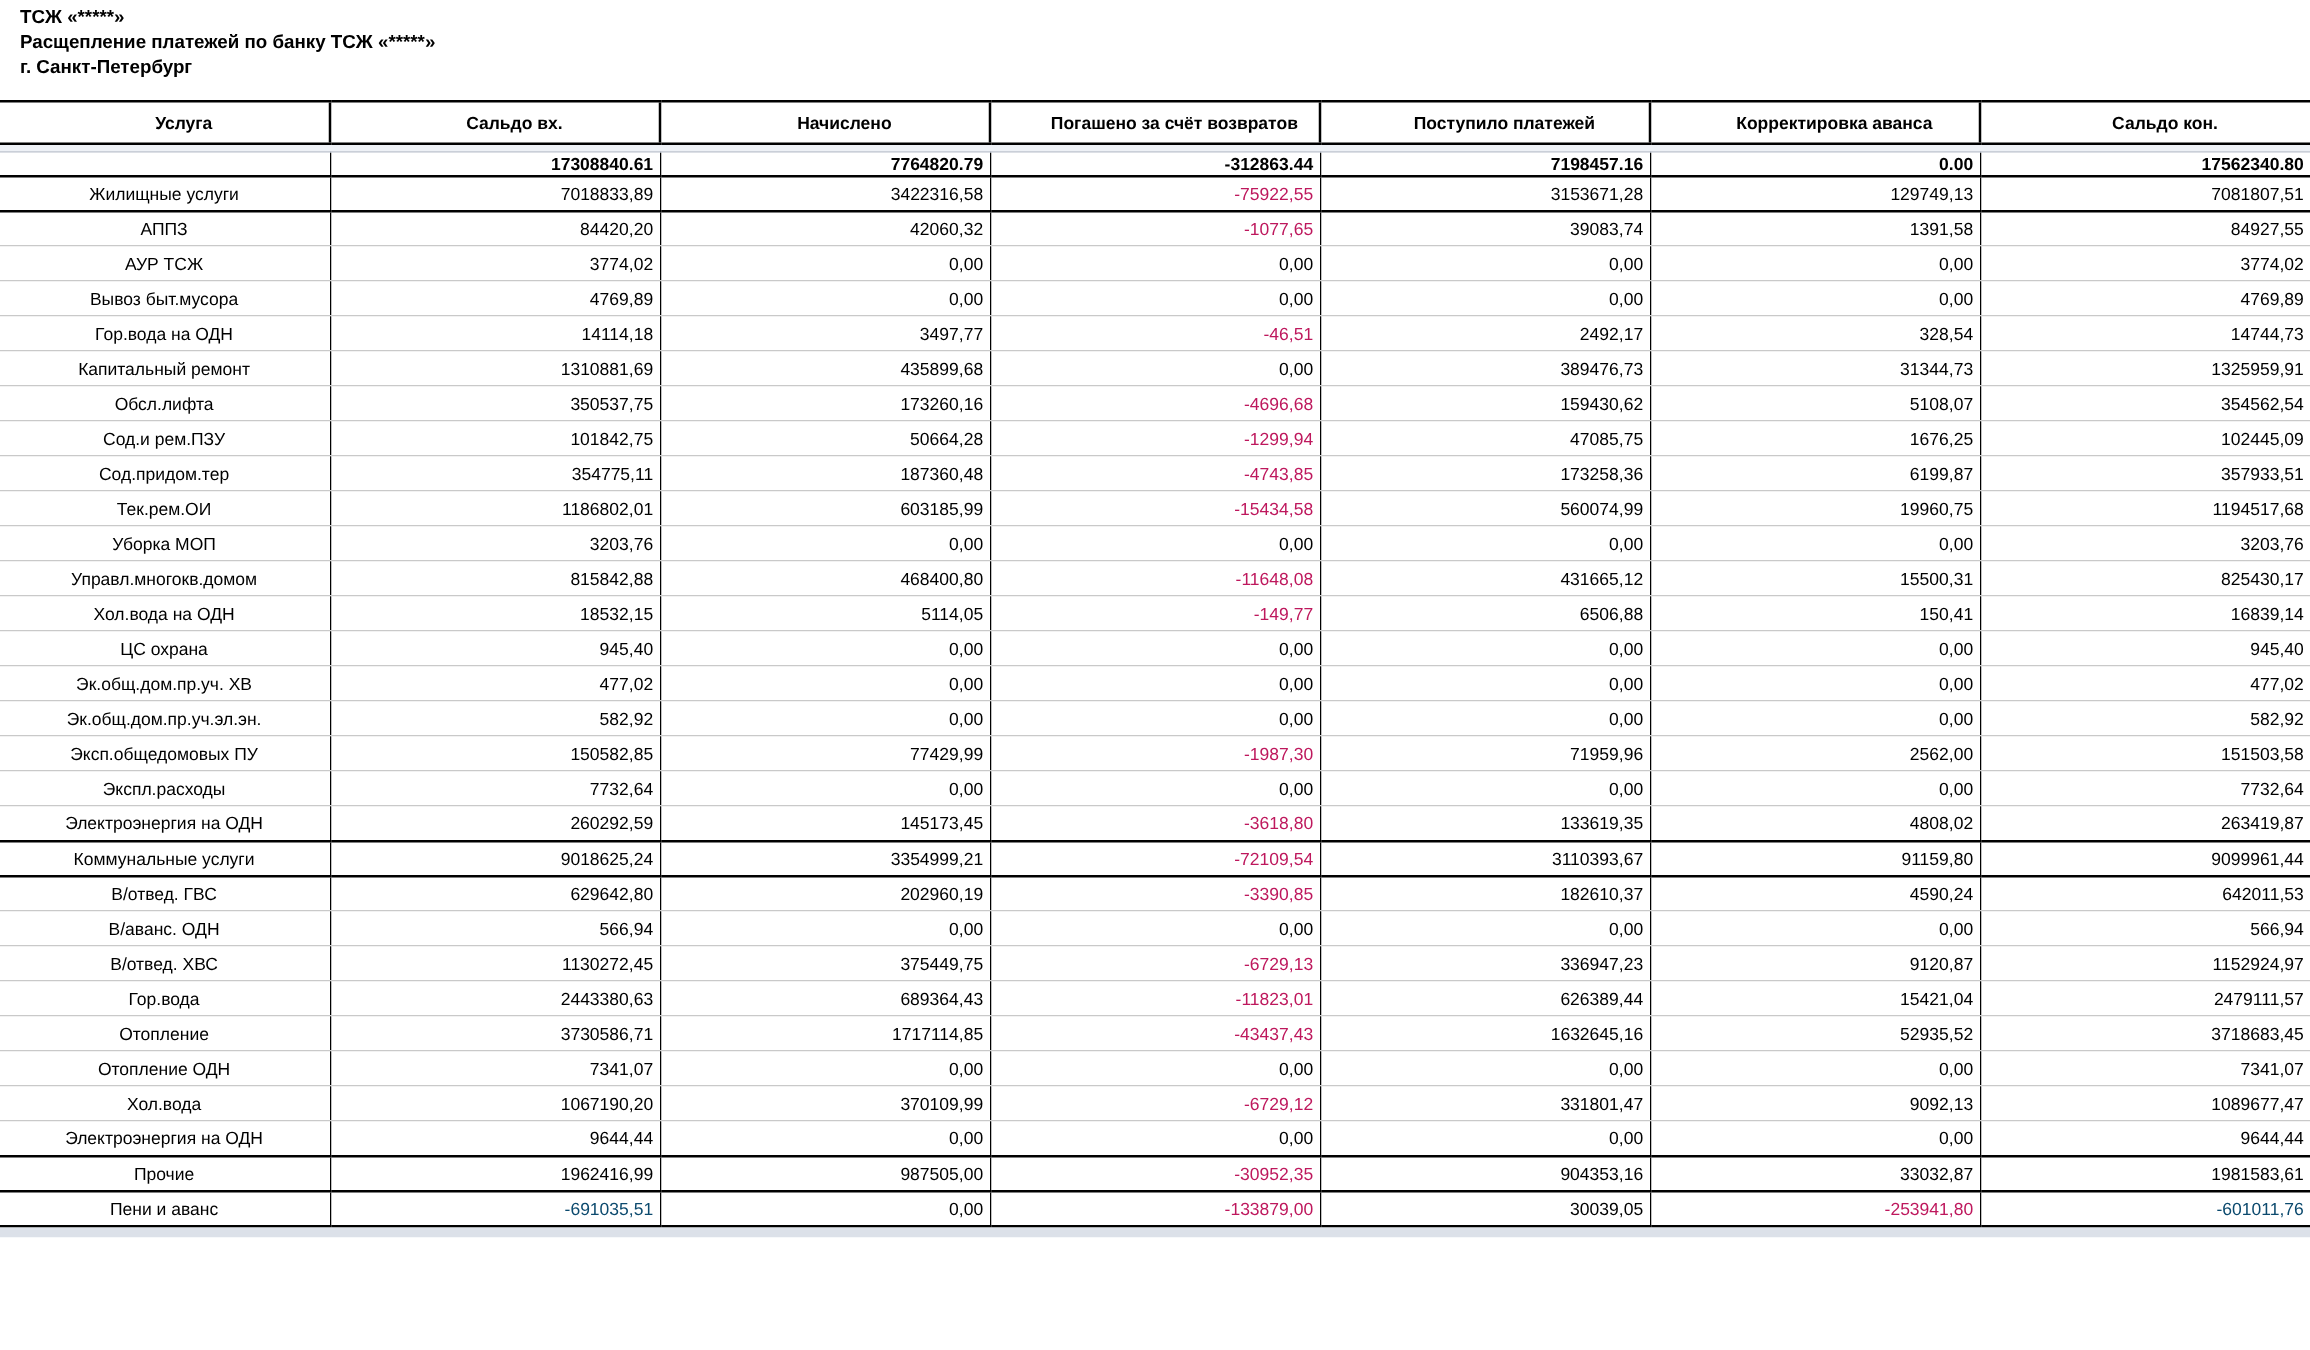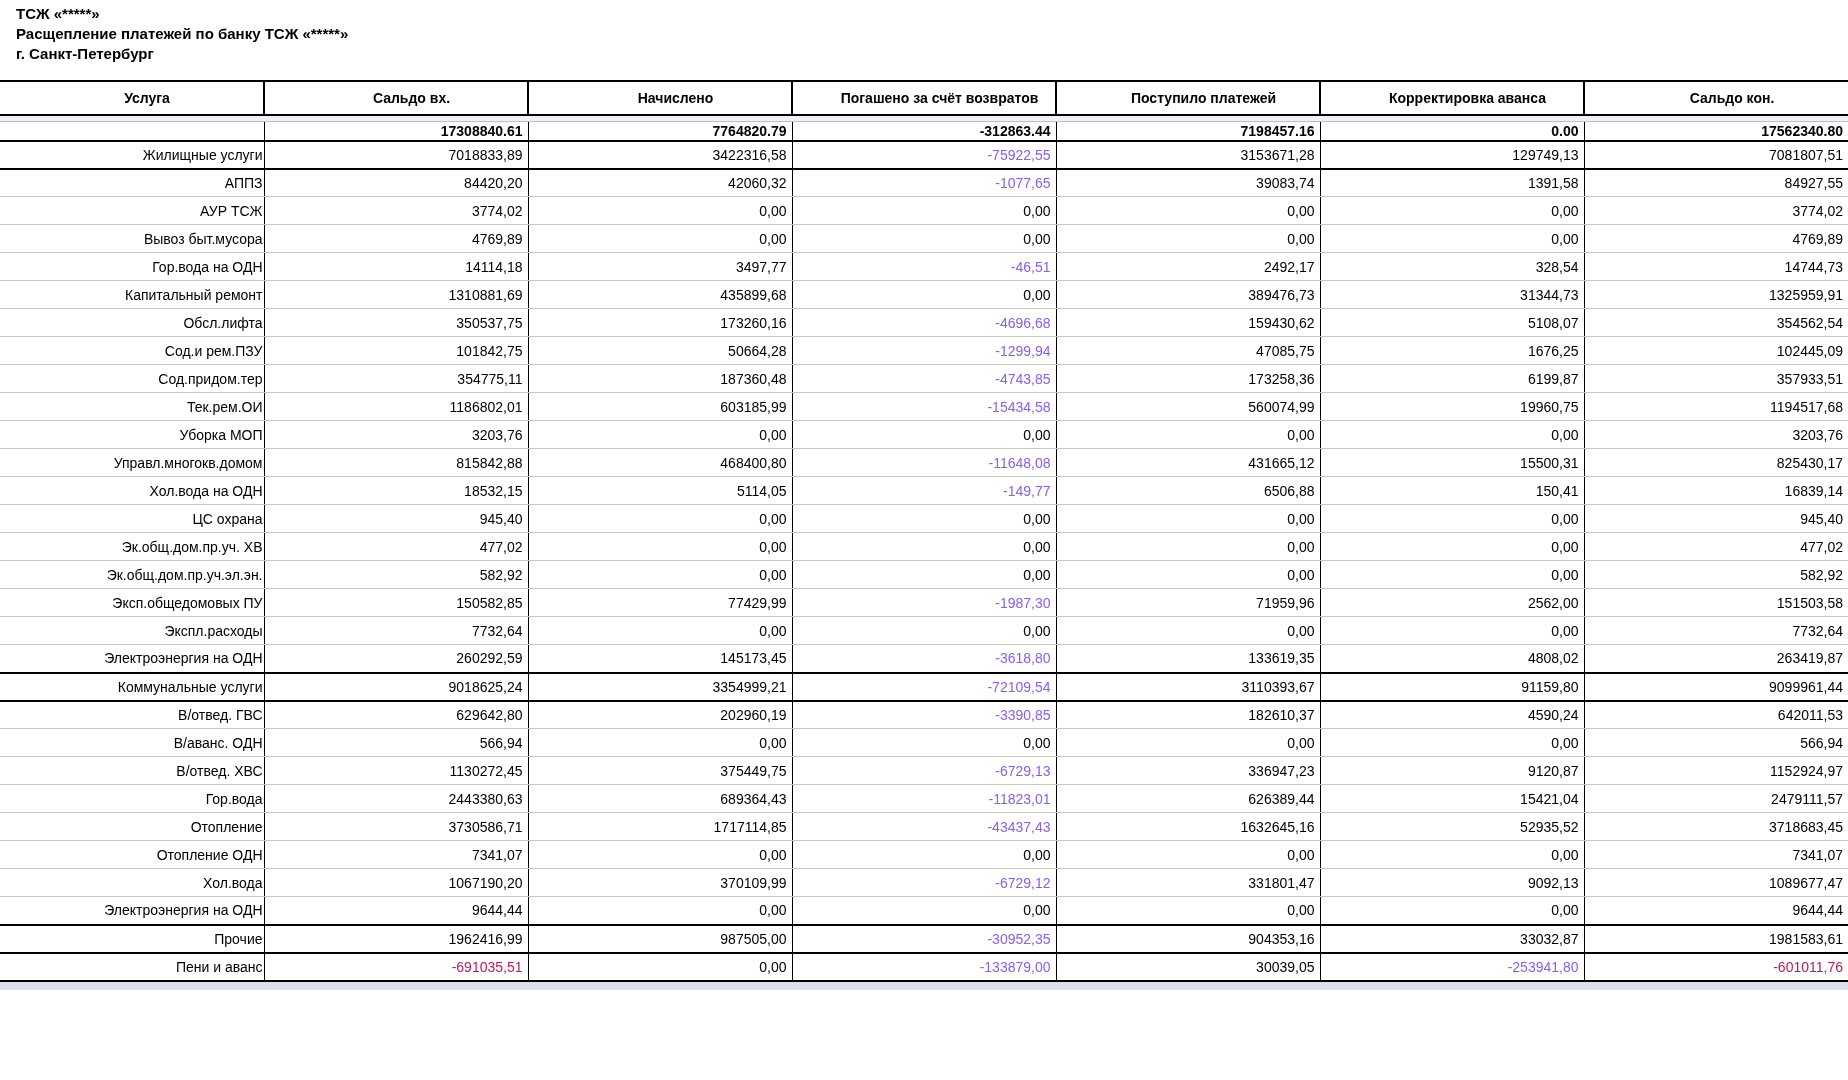--- a/index.html
+++ b/index.html
@@ -57,24 +57,24 @@
   
   tbody tr.r-body td {
     height: 28px;
     border-bottom: 1px solid #c9c9c9;
   }
   tbody tr.r-body td + td { border-left: 1px solid #000; }
   tbody tr.r-section td {
     border-top: 2px solid #000;
     border-bottom: 2px solid #000;
   }
-  .c-label { text-align: right; padding-left: 0; }
+  .c-label { text-align: center; padding-left: 0; }
   .c-num   { text-align: right; padding-right: 5px; }
-  .blue { color: #8b5cf6; }
-  .red  { color: #be185d; padding-left: 12px; }
+  .blue { color: #be185d; }
+  .red  { color: #0c4a6e; padding-left: 12px; }
   .bottom-strip {
     width: 1848px;
     height: 8px;
     background: #dce1e9;
   }
 </style>
 </head>
 <body>
 
 <div class="page">

